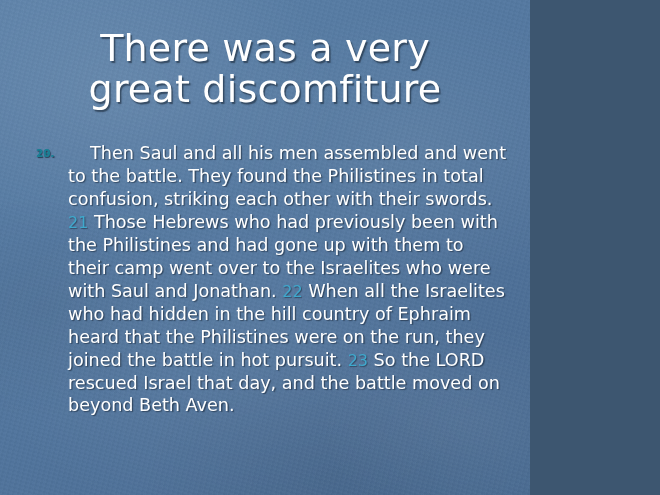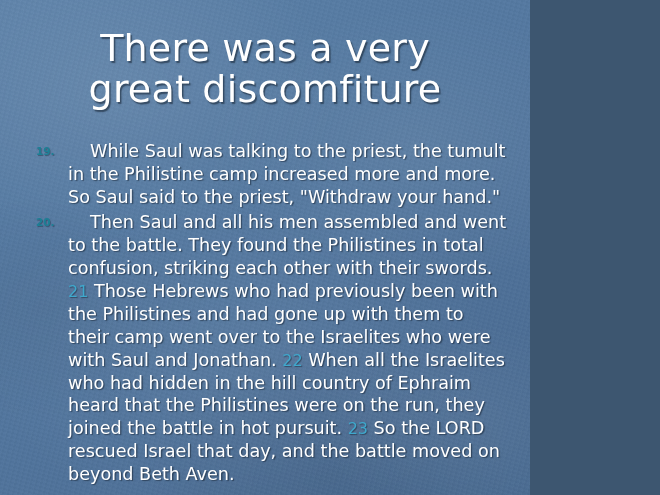--- a/index.html
+++ b/index.html
@@ -109,18 +109,18 @@
 <div class="slide">
 
   <div class="grain"></div>
 
   <div class="title-block">
     <h1 class="slide-title">There was a very great discomfiture</h1>
   </div>
 
   <div class="body-block">
     <div id="paragraphs">
-        <p class="verse-para"><span class="verse-marker">19.</span><span>   While Saul was talking to the priest, the tumult in the Philistine camp increased more and more. So Saul said to the priest, "Withdraw your hand."</span></p>
+        <p class="verse-para"><span class="verse-marker">19.</span></p>
         <p class="verse-para"><span class="verse-marker">20.</span><span>   Then Saul and all his men assembled and went to the battle. They found the Philistines in total confusion, striking each other with their swords. </span><span class="vnum">21</span><span> Those Hebrews who had previously been with the Philistines and had gone up with them to their camp went over to the Israelites who were with Saul and Jonathan. </span><span class="vnum">22</span><span> When all the Israelites who had hidden in the hill country of Ephraim heard that the Philistines were on the run, they joined the battle in hot pursuit. </span><span class="vnum">23</span><span> So the LORD rescued Israel that day, and the battle moved on beyond Beth Aven.</span></p>
       </div>
   </div>
 
 </div>
 
 </body></html>

